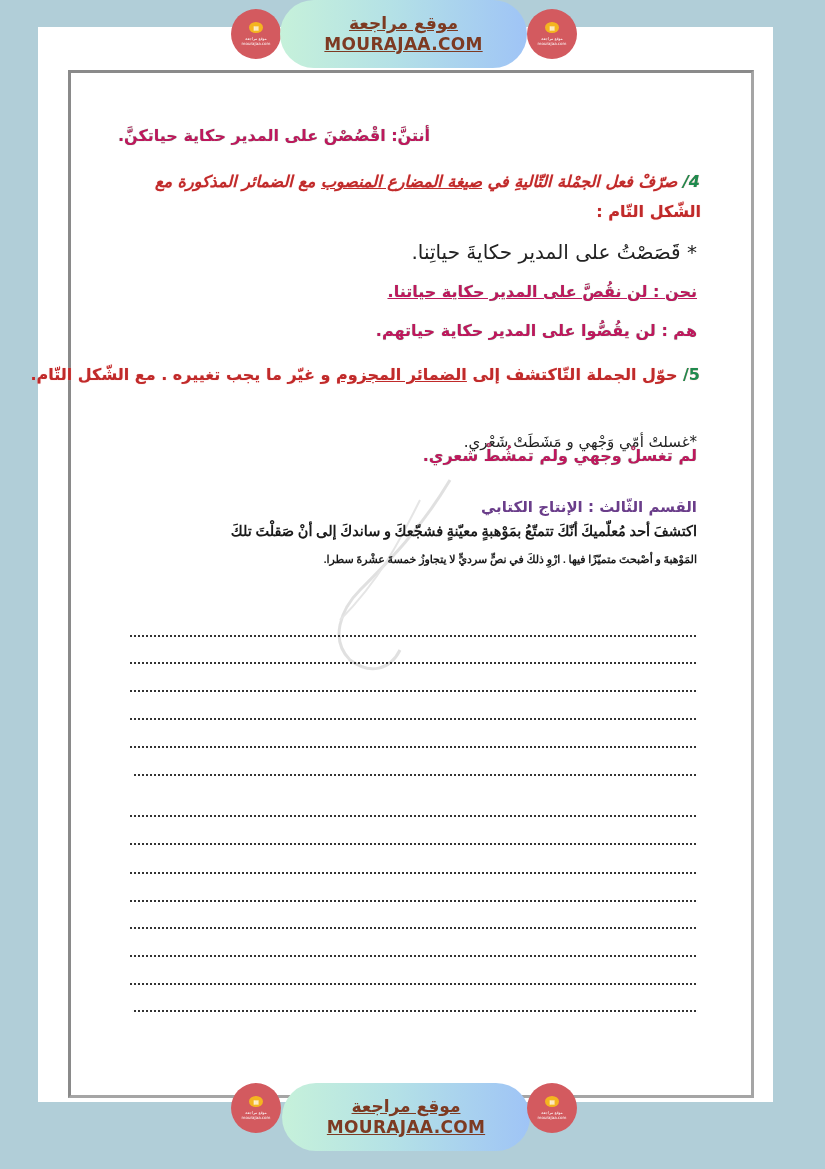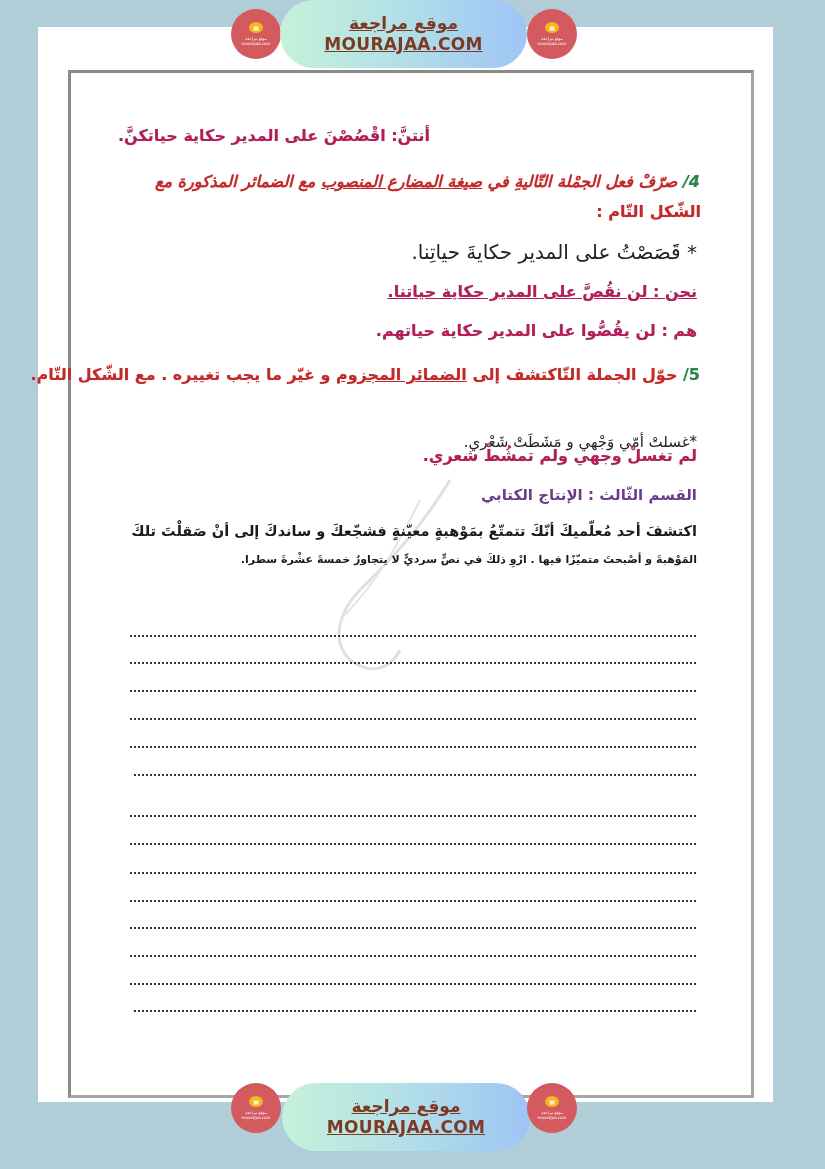--- a/index.html
+++ b/index.html
@@ -40,22 +40,22 @@
     margin-bottom: 3px;
   }
   .badge .txt { font-size: 4px; color: #fff; line-height: 5px; text-align: center; }
   .line {
     position: absolute; direction: rtl; white-space: nowrap;
     font-family: "DejaVu Sans", sans-serif;
   }
   .green { color: #be185d; font-weight: bold; text-shadow: 0 0 1px #7ed6a4; }
   .red { color: #c02a2a; font-weight: bold; text-shadow: 0 0 1px #f2a0a0; }
   .black { color: #222; }
-  .purple { color: #6a3d8a; font-weight: bold; }
-  .bold-black { color: #1a1a1a; font-weight: bold; }
+  .purple { color: #6a3d8a; font-weight: bold; margin-top: 12px; }
+  .bold-black { color: #1a1a1a; font-weight: bold; font-family: Liberation Serif, serif; }
   .num-green { color: #1e8a4e; }
   .u { text-decoration: underline; }
   .dots {
     position: absolute; height: 2px; border-bottom: 2px dotted #333;
   }
   .watermark {
     position: absolute; left: 300px; top: 470px; width: 160px; height: 230px;
     opacity: 0.25; pointer-events: none;
   }
 </style>

